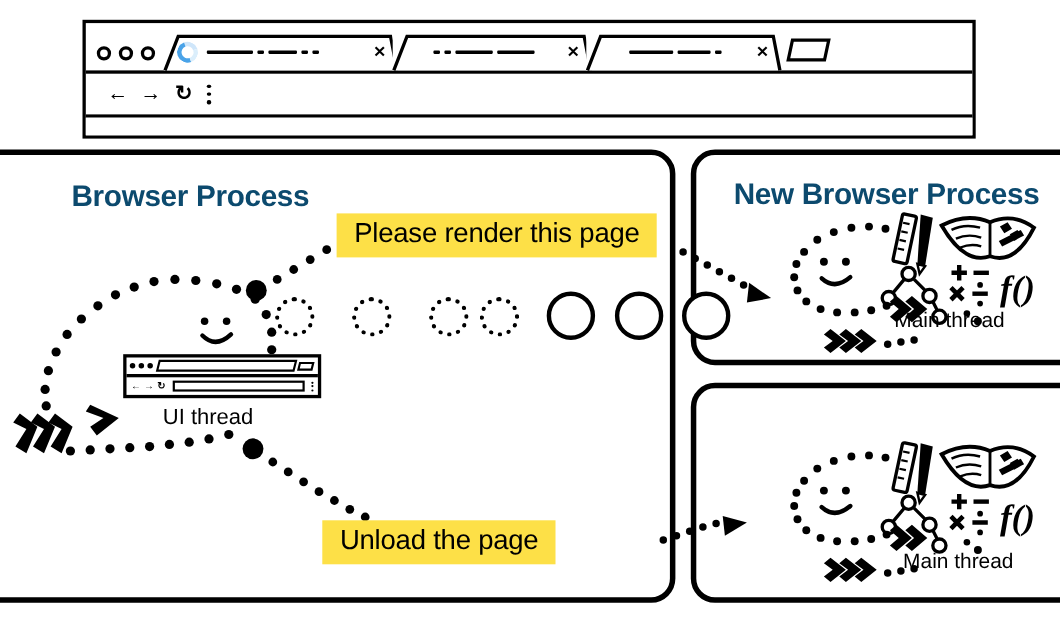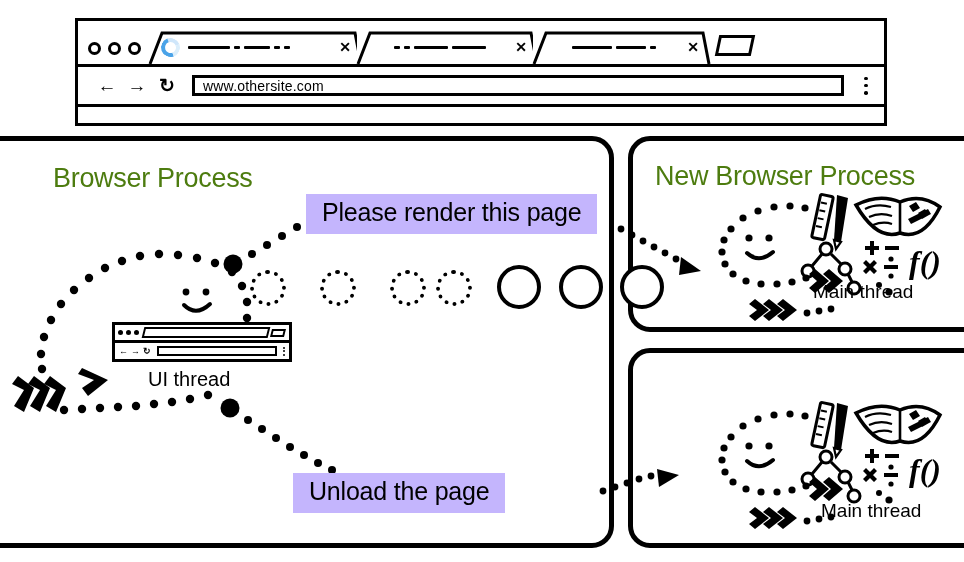--- a/index.html
+++ b/index.html
@@ -123,24 +123,25 @@
     background:#fff;
     box-sizing:border-box;
   }
   #browser-process{ left:-24px; top:136px; width:638px; height:412px; }
   #new-renderer{   left:628px; top:136px; width:360px; height:196px; }
   #old-renderer{   left:628px; top:348px; width:360px; height:200px; }
 
   .panel-title{
     position:absolute;
     font-size:27px;
-    font-weight:normal;
-    color:#4d7c0f;
+    font-weight:bold;
+    color:#0c4a6e;
     letter-spacing:-0.3px;
     white-space:nowrap;
+    margin-left:12px;
   }
   #browser-process .panel-title{ left:72px; top:22px; }
   #new-renderer  .panel-title{ left:22px; top:20px; }
   #old-renderer  .panel-title{ left:22px; top:22px; }
 
   
   .dotted-circle{
     position:absolute;
     width:36px;height:36px;border-radius:50%;
     border:4px dotted #000;
@@ -150,21 +151,21 @@
     position:absolute;
     width:44px;height:44px;border-radius:50%;
     border:4px solid #000;
     box-sizing:border-box;
     background:#fff;
   }
 
   
   .callout{
     position:absolute;
-    background:#c4b5fd;
+    background:#fde047;
     color:#000;
     font-size:25px;
     letter-spacing:-0.2px;
     padding:4px 16px 7px 16px;
     white-space:nowrap;
   }
   #callout-render{ left:306px; top:194px; }
   #callout-unload{ left:293px; top:473px; }
 
   
@@ -279,21 +280,20 @@
       </div>
 
       <div id="newtab-btn"></div>
 
     </div>
 
     <div id="nav-bar">
       <span class="navbtn">←</span>
       <span class="navbtn">→</span>
       <span class="navbtn">↻</span>
-      <div id="url-field" title="Search or type a URL">www.othersite.com</div>
       <div id="kebab">
           <i></i>
           <i></i>
           <i></i>
         </div>
     </div>
 
     <div id="viewport-strip"></div>
   </div>
 

